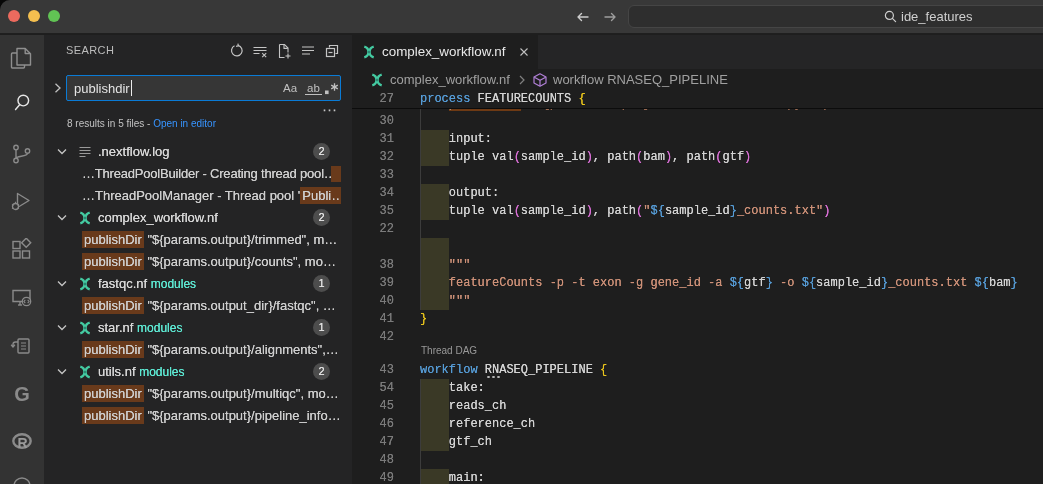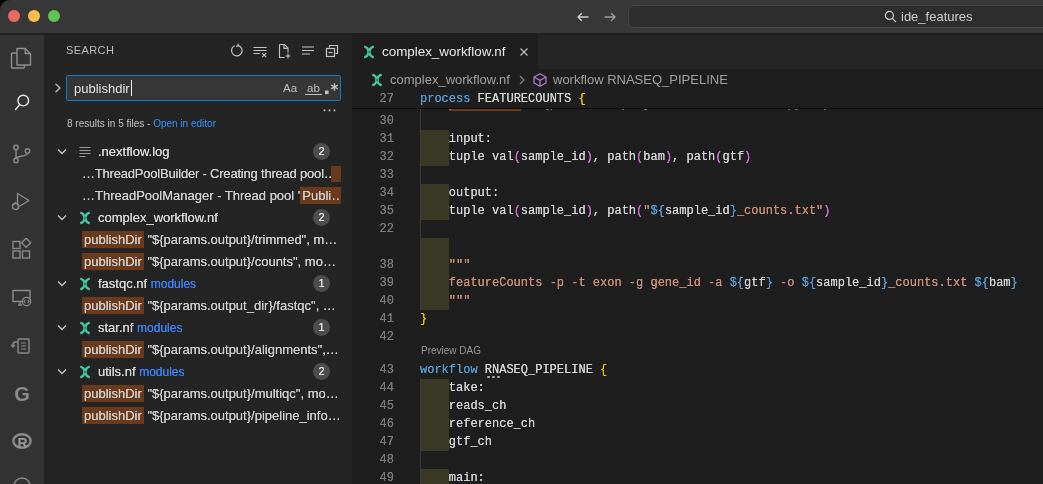--- a/index.html
+++ b/index.html
@@ -32,21 +32,21 @@
   .cursor { position:absolute; left:87px; top:45px; width:1px; height:16px; background:#ededed; }
   .moredots { position:absolute; left:278px; top:66px; font-size:15px; color:#c5c5c5; letter-spacing:1.5px; }
   .summary { position:absolute; left:23px; top:83px; font-size:10px; color:#c3c3c3; }
   .summary a { color:#3794ff; text-decoration:none; }
 
   .row { position:absolute; left:0; width:308px; height:22px; font-size:13px; color:#cfcfcf;
          line-height:22px; white-space:pre; text-shadow:0 0 0.4px; }
   .rowclip { position:absolute; left:38px; right:11px; top:0; bottom:0; overflow:hidden;
              text-overflow:ellipsis; white-space:pre; }
   .fname { position:absolute; left:54px; top:0; }
-  .fdesc { color:#3b82f6; font-size:12px; }
+  .fdesc { color:#5eead4; font-size:12px; }
   .badge { position:absolute; left:269px; top:2px; width:17px; height:17px; background:#4d4d4d;
            border-radius:9px; color:#e2e2e2; font-size:11px; line-height:17px; text-align:center; }
   .hl { background:#693a1b; padding:1px 2px; }
   .chev { position:absolute; left:10px; top:3px; }
   .ficon { position:absolute; left:33px; top:3px; }
 
   
   .editor { position:absolute; left:352px; top:35px; width:691px; height:449px; background:#1e1e1e; }
   .tabstrip { position:absolute; left:352px; top:35px; width:691px; height:34px; background:#252526; }
   .tab { position:absolute; left:0; top:0; width:186px; height:34px; background:#1e1e1e; }
@@ -110,24 +110,24 @@
   <div class="cline" style="top:148px;"><span class="num">32</span><span class="code">    <span class="w">tuple val</span><span class="b2">(</span><span class="w">sample_id</span><span class="b2">)</span><span class="w">, path</span><span class="b2">(</span><span class="w">bam</span><span class="b2">)</span><span class="w">, path</span><span class="b2">(</span><span class="w">gtf</span><span class="b2">)</span></span></div>
   <div class="cline" style="top:166px;"><span class="num">33</span></div>
   <div class="cline" style="top:184px;"><span class="num">34</span><span class="code">    <span class="w">output:</span></span></div>
   <div class="cline" style="top:202px;"><span class="num">35</span><span class="code">    <span class="w">tuple val</span><span class="b2">(</span><span class="w">sample_id</span><span class="b2">)</span><span class="w">, path</span><span class="b2">(</span><span class="s">"</span><span class="k">${</span><span class="w">sample_id</span><span class="k">}</span><span class="s">_counts.txt"</span><span class="b2">)</span></span></div>
   <div class="cline" style="top:220px;"><span class="num">22</span></div>
   <div class="cline" style="top:256px;"><span class="num">38</span><span class="code">    <span class="s">"""</span></span></div>
   <div class="cline" style="top:274px;"><span class="num">39</span><span class="code">    <span class="s">featureCounts -p -t exon -g gene_id -a </span><span class="k">${</span><span class="w">gtf</span><span class="k">}</span><span class="s"> -o </span><span class="k">${</span><span class="w">sample_id</span><span class="k">}</span><span class="s">_counts.txt </span><span class="k">${</span><span class="w">bam</span><span class="k">}</span></span></div>
   <div class="cline" style="top:292px;"><span class="num">40</span><span class="code">    <span class="s">"""</span></span></div>
   <div class="cline" style="top:310px;"><span class="num">41</span><span class="code"><span class="b1">}</span></span></div>
   <div class="cline" style="top:328px;"><span class="num">42</span></div>
-  <div class="codelens">Preview DAG</div>
+  <div class="codelens">Thread DAG</div>
   <div class="cline" style="top:361px;"><span class="num">43</span><span class="code"><span class="k">workflow</span><span class="w"> RNASEQ_PIPELINE </span><span class="b1">{</span></span></div>
   <div class="abs" style="left:486px;top:376px;width:15px;height:2px;background-image:radial-gradient(circle, #b5b5b5 40%, transparent 45%);background-size:5px 2px;"></div>
-  <div class="cline" style="top:379px;"><span class="num">44</span><span class="code">    <span class="w">take:</span></span></div>
+  <div class="cline" style="top:379px;"><span class="num">54</span><span class="code">    <span class="w">take:</span></span></div>
   <div class="cline" style="top:397px;"><span class="num">45</span><span class="code">    <span class="w">reads_ch</span></span></div>
   <div class="cline" style="top:415px;"><span class="num">46</span><span class="code">    <span class="w">reference_ch</span></span></div>
   <div class="cline" style="top:433px;"><span class="num">47</span><span class="code">    <span class="w">gtf_ch</span></span></div>
   <div class="cline" style="top:451px;"><span class="num">48</span></div>
   <div class="cline" style="top:469px;"><span class="num">49</span><span class="code">    <span class="w">main:</span></span></div>
 
   <div class="sticky">
     <div class="cline" style="top:0;left:0;"><span class="num">27</span><span class="code"><span class="k">process</span><span class="w"> FEATURECOUNTS </span><span class="b1">{</span></span></div>
   </div>
 

